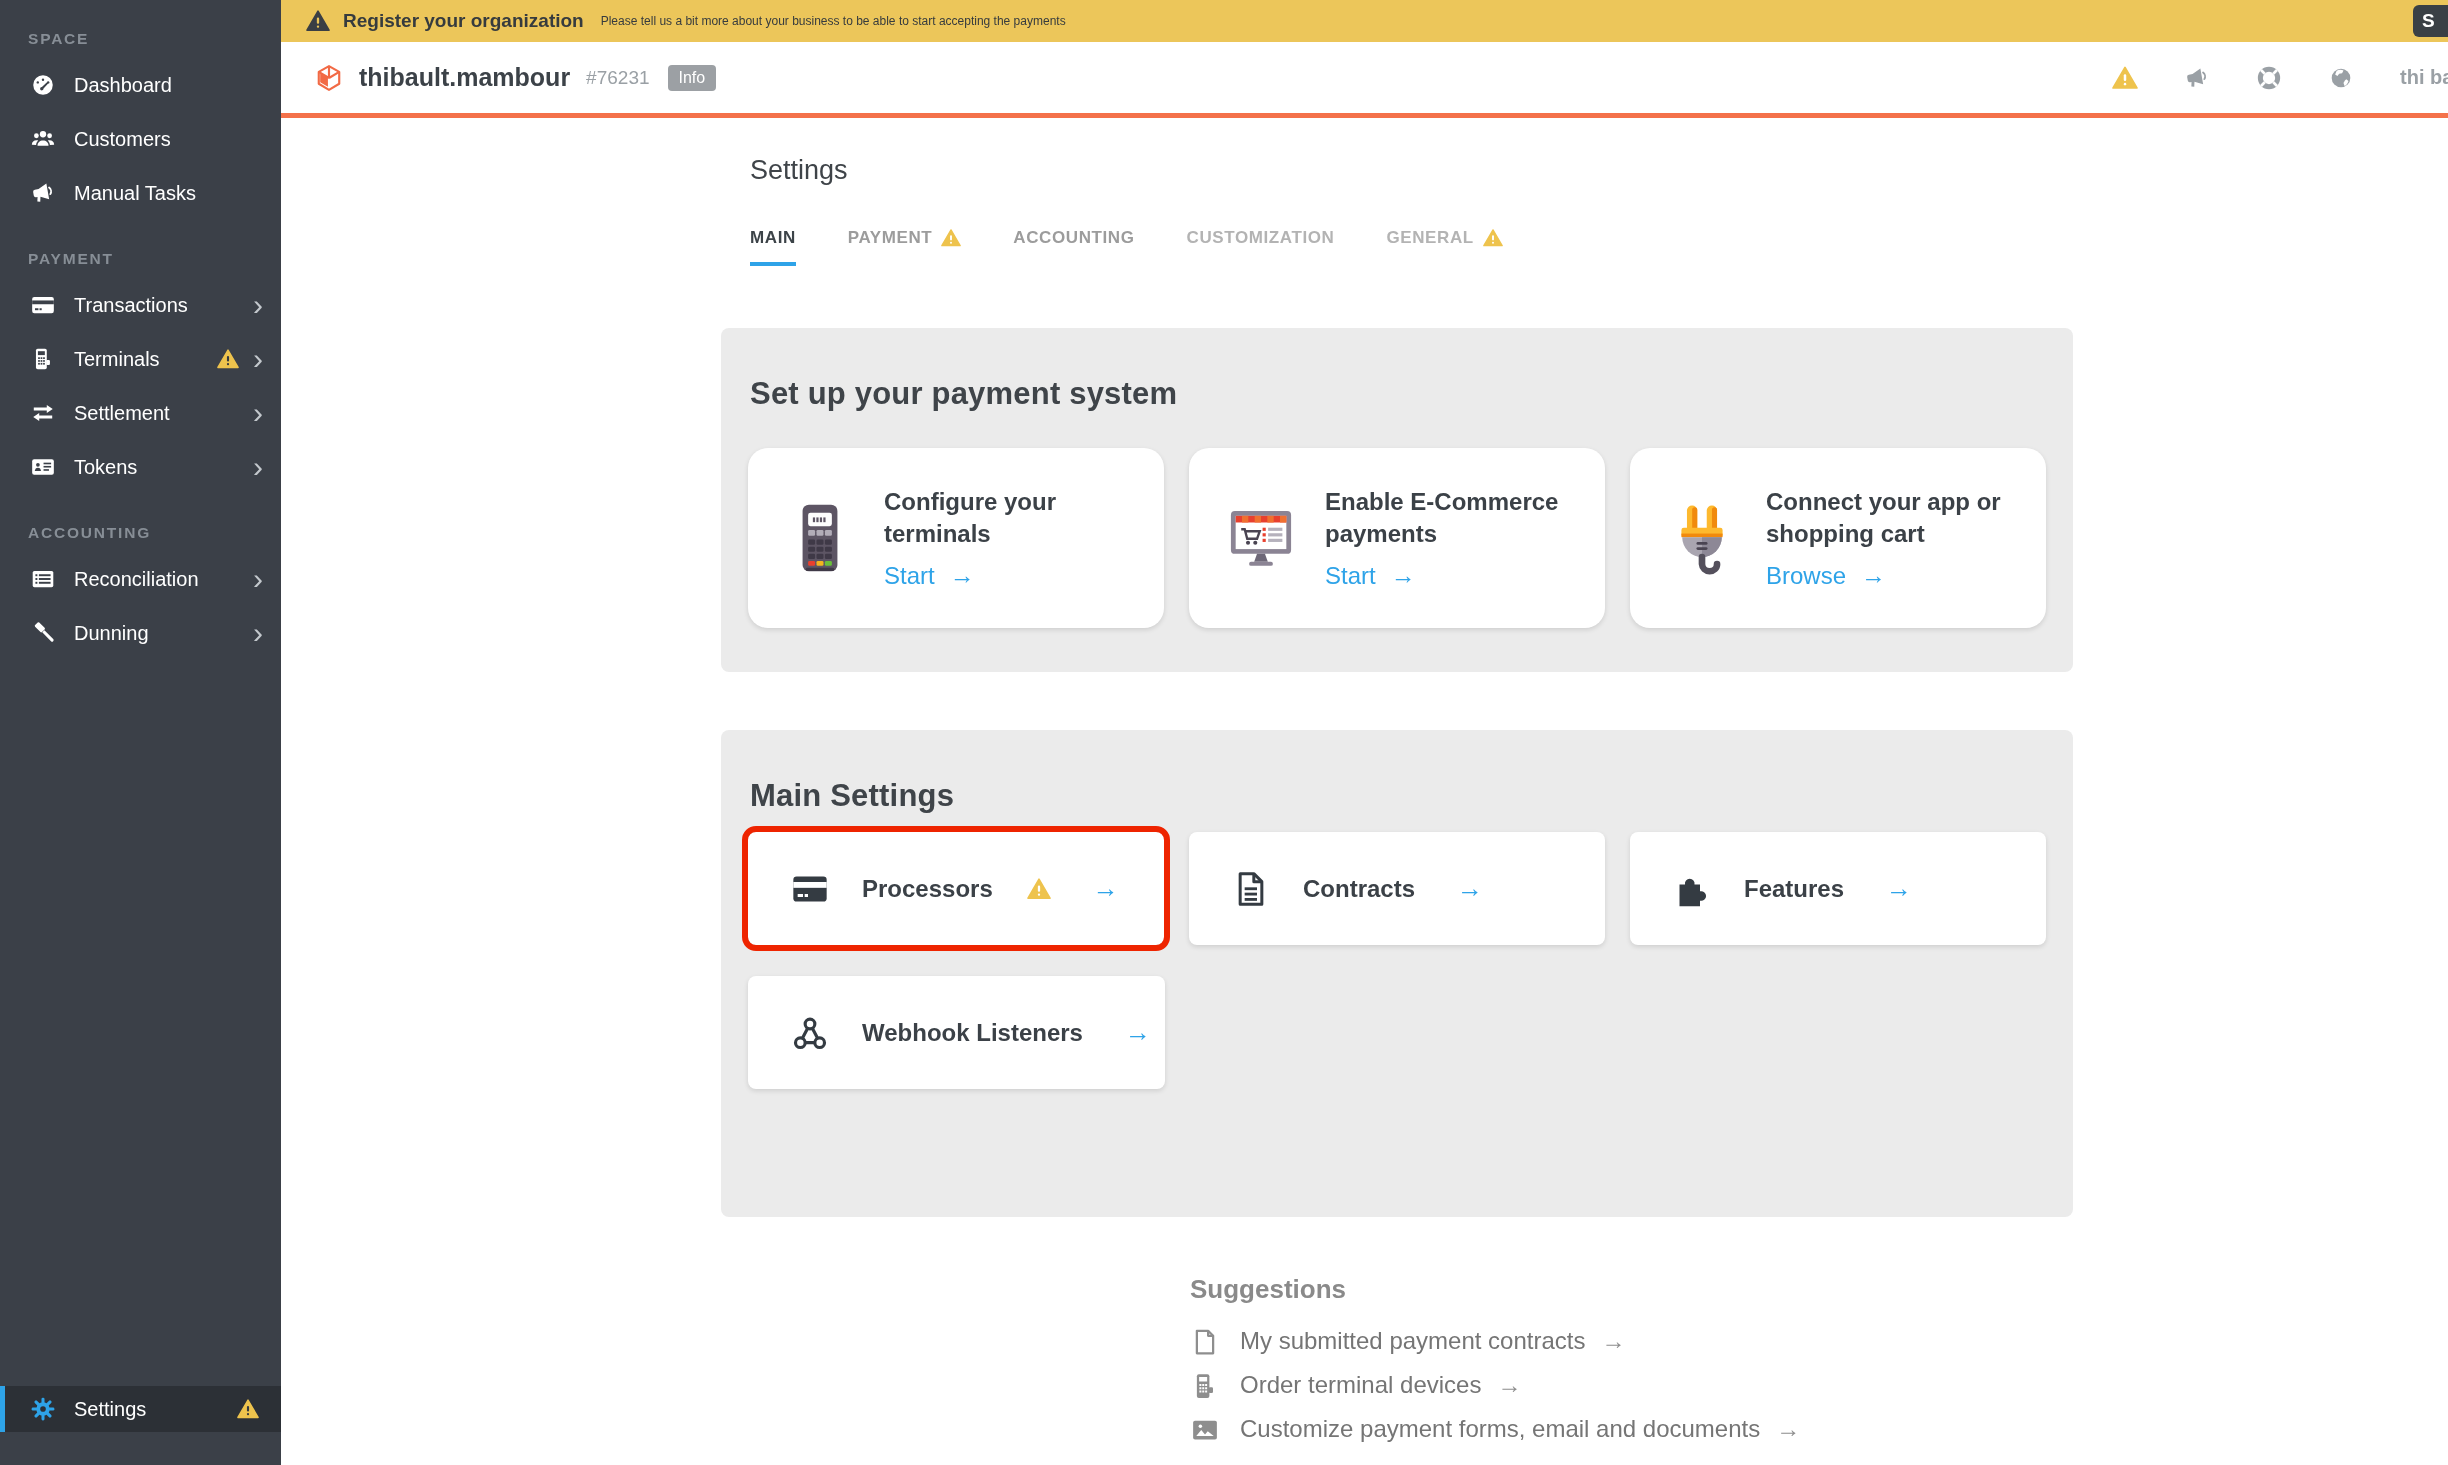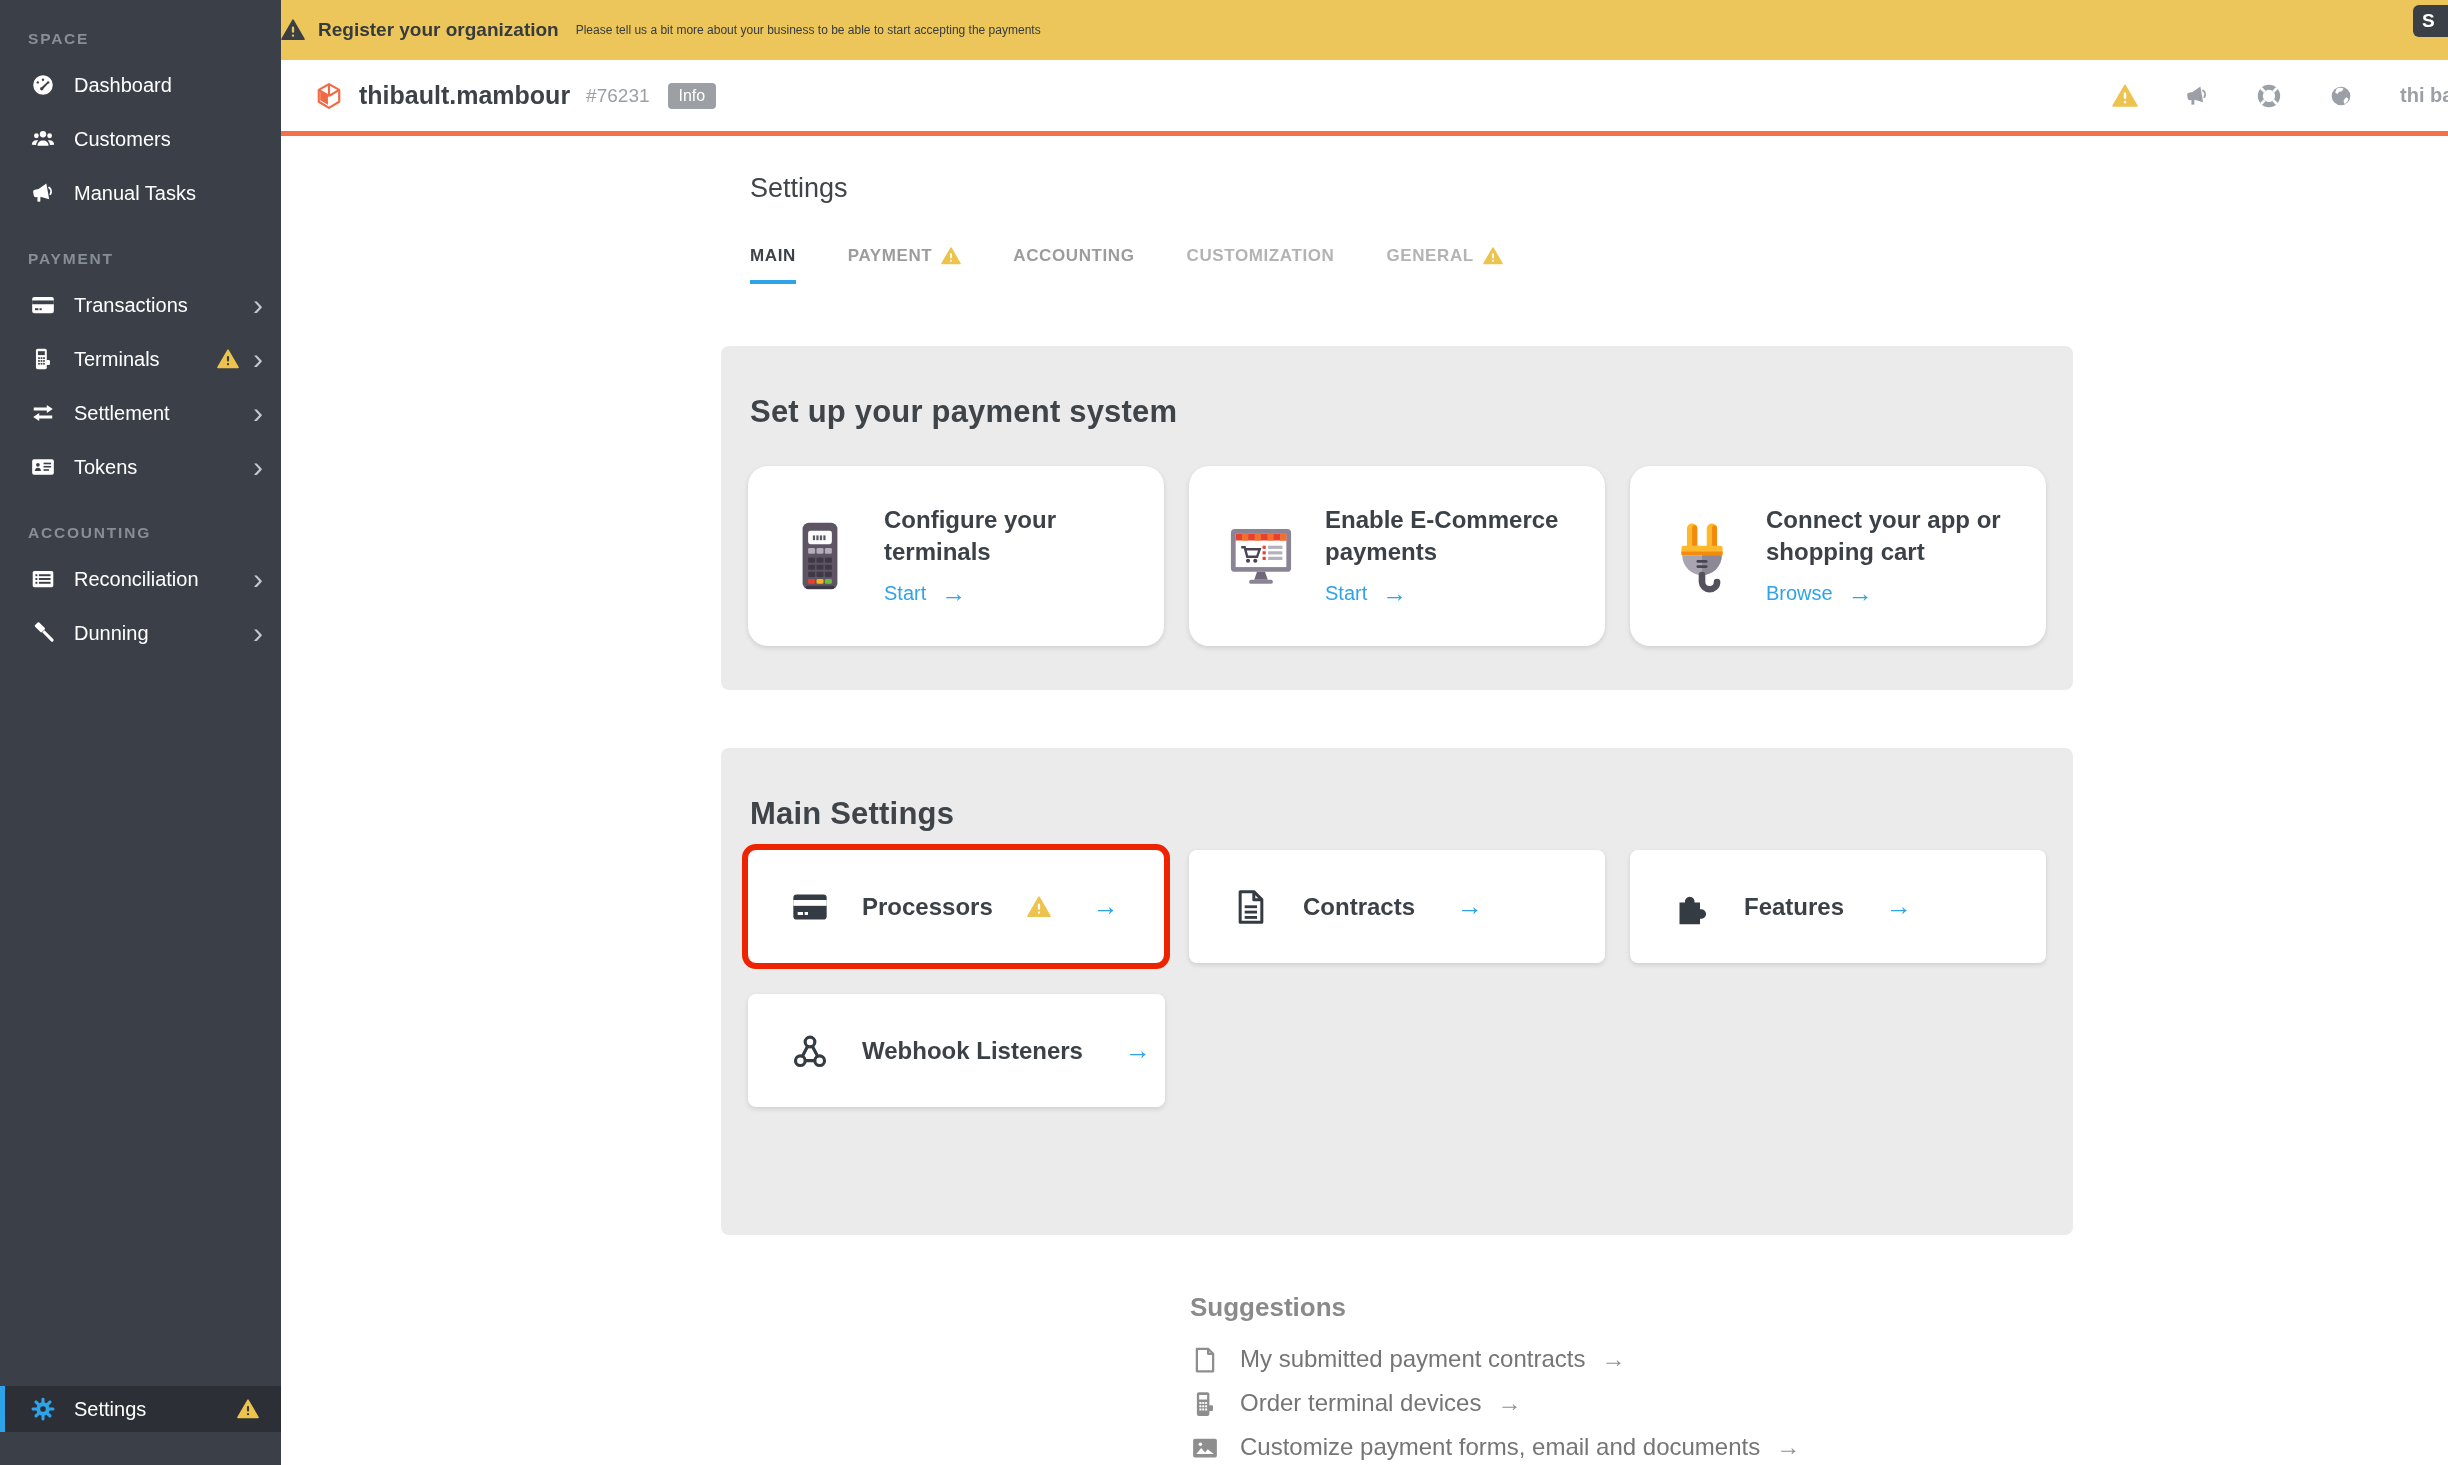--- a/index.html
+++ b/index.html
@@ -29,21 +29,21 @@
   .side-item .warn + .chev{margin-left:14px}
   .chev::before{content:"›"}
   .side-settings{position:absolute;left:0;bottom:33px;width:100%;height:46px;background:var(--side-active);
     box-shadow:inset 5px 0 0 var(--blue);display:flex;align-items:center;padding:0 22px 0 30px;cursor:pointer}
   .side-settings .ic{width:26px;height:26px;color:var(--blue)}
   .side-settings .lbl{margin-left:18px;font-size:20px;color:#fff}
   .side-settings .warn{width:22px;height:22px;margin-left:auto}
 
   
   .right{flex:1;display:flex;flex-direction:column;min-width:0}
-  .banner{height:60px;flex:none;background:var(--banner);display:flex;align-items:center;position:relative;color:#363b3e}
+  .banner{height:42px;flex:none;background:var(--banner);display:flex;align-items:center;padding-left:25px;position:relative;color:#363b3e}
   .banner .ic{width:24px;height:24px;color:#3a3f44;--excl:var(--banner)}
   .banner-title{font-weight:700;font-size:19px;margin-left:13px}
   .banner-msg{margin-left:17px;font-size:12px;font-weight:500}
   .banner-key{position:absolute;right:0;top:5px;height:32px;width:35px;background:#3a4045;border-radius:6px 0 0 6px;
     color:#fff;font-weight:700;font-size:19px;display:flex;align-items:center;padding-left:9px}
 
   .header{height:76px;flex:none;background:#fff;border-bottom:5px solid var(--orange);display:flex;align-items:center;
     padding-left:34px;overflow:hidden}
   .logo{width:28px;height:28px;flex:none}
   .ws-name{font-size:25px;font-weight:700;color:var(--dark);margin-left:16px;white-space:nowrap}
@@ -67,21 +67,21 @@
   .panel{width:1352px;background:var(--panel);border-radius:8px;padding:0 27px;margin-top:62px}
   .panel h2{font-size:31px;font-weight:800;color:#3f4449;padding:48px 0 0 2px;letter-spacing:.2px}
   .cards-row{display:flex;gap:25px;margin-top:36px}
   .panel.setup{height:344px}
   .panel.mainset{height:487px;margin-top:58px}
 
   .card{width:417px;height:180px;background:#fff;border-radius:20px;box-shadow:0 2px 5px rgba(0,0,0,.12);
     display:flex;align-items:center;padding:0 22px 0 34px;gap:26px;cursor:pointer}
   .card .illus{width:76px;height:76px;flex:none}
   .card-title{font-size:24px;font-weight:600;color:#3b4147;line-height:1.32;max-width:262px}
-  .card-link{margin-top:12px;font-size:20px;color:var(--blue);font-weight:500;display:flex;gap:15px;align-items:center;cursor:pointer}
+  .card-link{margin-top:12px;font-size:24px;color:var(--blue);font-weight:500;display:flex;gap:15px;align-items:center;cursor:pointer}
   .arrow::before{content:"→"}
   .card-link .arrow{font-size:25px}
 
   .ms-row{display:flex;gap:25px;margin-top:18px}
   .ms-row + .ms-row{margin-top:31px}
   .ms-card{width:417px;height:113px;background:#fff;border-radius:8px;box-shadow:0 2px 5px rgba(0,0,0,.12);
     display:flex;align-items:center;padding:0 24px 0 42px;gap:32px;cursor:pointer;--cut:#fff}
   .ms-card.highlight{outline:6px solid var(--red)}
   .ms-card .mic{width:40px;height:40px;flex:none;color:#343b42}
   .ms-label{font-size:24px;font-weight:700;color:#3b4147;white-space:nowrap}

